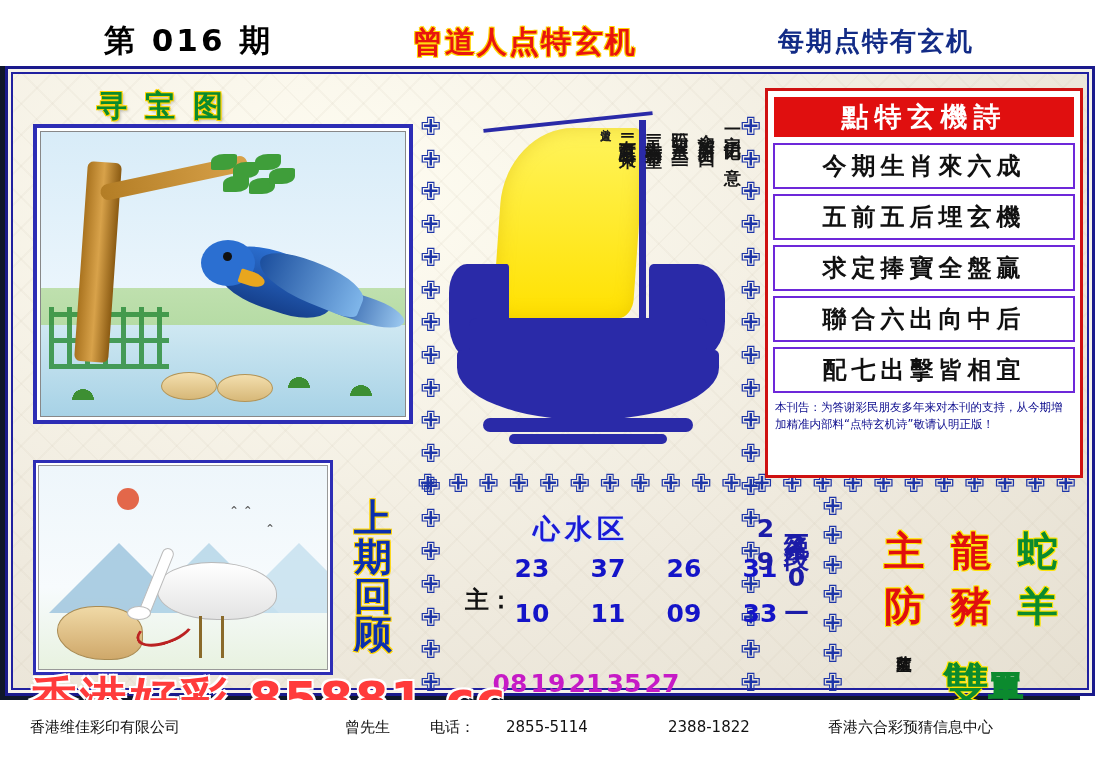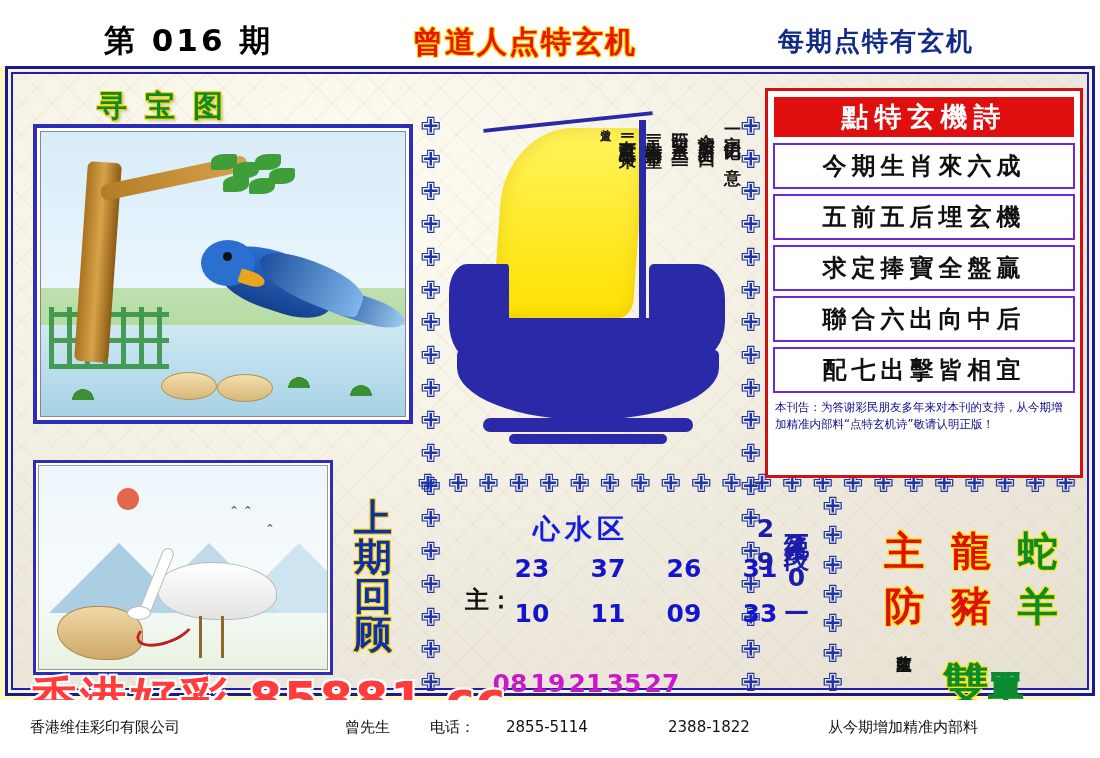--- a/index.html
+++ b/index.html
@@ -6,21 +6,21 @@
   html, body { margin:0; padding:0; }
   body {
     width:1100px; height:758px;
     font-family:"DejaVu Sans", sans-serif;
     background:#ffffff;
     overflow:hidden;
     position:relative;
   }
   #page {
     position:absolute; left:0; top:0; width:1080px; height:758px;
-    background:#fef9c3;
+    background:#0f172a;
   }
   
   .header {
     position:absolute; left:0; top:0; width:1100px; height:66px;
     background:#ffffff;
   }
   .issue {
     position:absolute; left:104px; top:20px;
     font-size:31px; font-weight:bold; color:#000;
     letter-spacing:3px;
@@ -590,16 +590,16 @@
   </div>
 
   <div class="watermark-text">香港好彩 85881.cc</div>
 
   <div class="footer">
     <div class="foot-item" style="left:30px;top:18px;">香港维佳彩印有限公司</div>
     <div class="foot-item" style="left:345px;top:18px;">曾先生</div>
     <div class="foot-item" style="left:430px;top:18px;">电话：</div>
     <div class="foot-item" style="left:506px;top:18px;">2855-5114</div>
     <div class="foot-item" style="left:668px;top:18px;">2388-1822</div>
-    <div class="foot-item" style="left:828px;top:18px;">从今期增加精准内部料</div>
+    <div class="foot-item" style="left:828px;top:18px;">香港六合彩预猜信息中心</div>
   </div>
 
 </div>
 
 </body></html>

